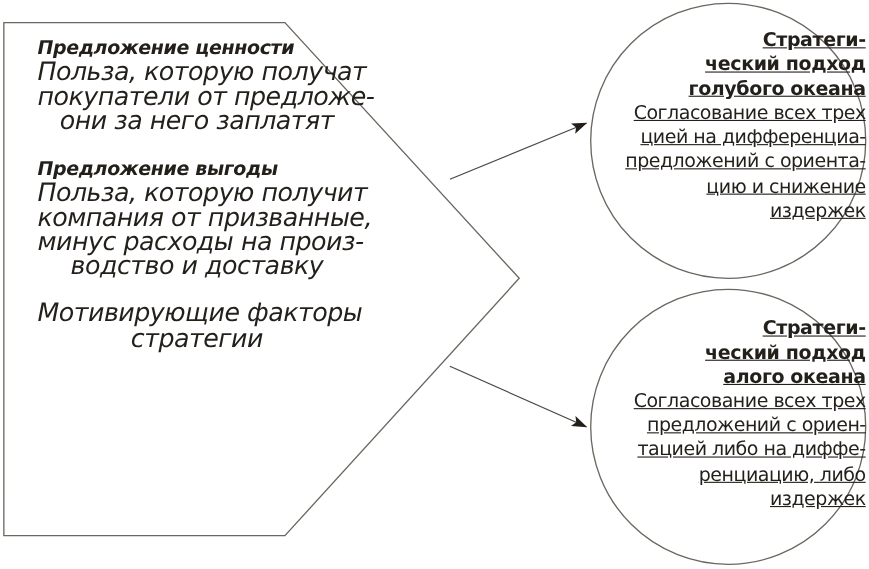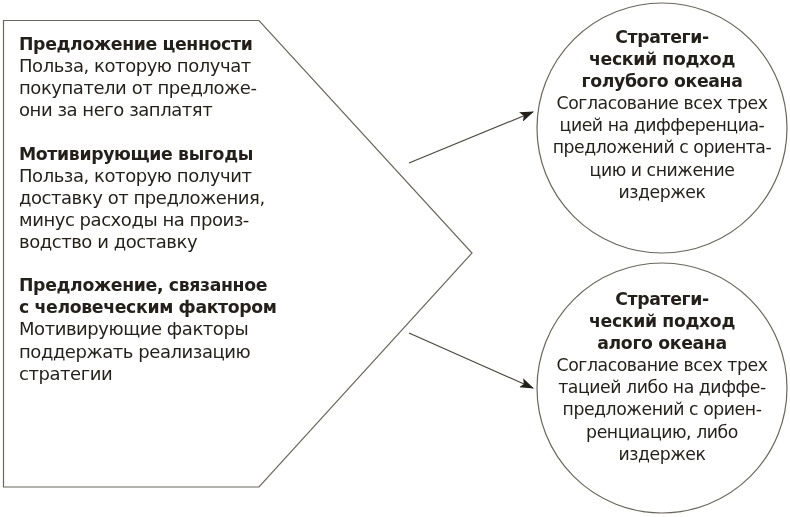--- a/index.html
+++ b/index.html
@@ -1,24 +1,24 @@
 <!DOCTYPE html>
 <html><head>
   <meta charset="utf-8">
   <style>
     html, body { margin: 0; padding: 0; background: #ffffff; }
     body { width: 790px; height: 517px; position: relative; overflow: hidden;
            font-family: "DejaVu Sans", sans-serif; color: #231f1a; }
     svg.shapes { position: absolute; left: 0; top: 0; }
-    .left-text { position: absolute; left: 19px; top: 33px; width: 290px; }
+    .left-text { position: absolute; left: 34px; top: 33px; width: 290px; font-style: italic; }
     .block { margin-bottom: 21px; }
     .block-title { font-weight: bold; font-size: 17.3px; line-height: 22px; letter-spacing: -0.35px; }
-    .block-body { font-size: 18px; line-height: 22.2px; letter-spacing: -0.45px; }
+    .block-body { font-size: 23px; line-height: 22.2px; letter-spacing: -0.45px; text-align: center; }
     .line { display: block; white-space: nowrap; }
-    .circle-text { position: absolute; width: 250px; text-align: center; }
+    .circle-text { position: absolute; width: 250px; text-align: right; text-decoration: underline; }
     .circle-title { font-weight: bold; font-size: 17.3px; line-height: 22px; letter-spacing: -0.35px; }
     .circle-body { font-size: 17.3px; line-height: 22.2px; letter-spacing: -0.45px; }
     #circle-top-text { left: 537px; top: 26px; }
     #circle-bottom-text { left: 537px; top: 288px; }
   </style>
 </head>
 <body>
 
 <svg class="shapes" width="790" height="517" viewBox="0 0 790 517">
   <defs>
@@ -39,37 +39,32 @@
       <span class="line">Предложение ценности</span>
     </div>
     <div class="block-body">
       <span class="line">Польза, которую получат</span>
       <span class="line">покупатели от предложе-</span>
       <span class="line">они за него заплатят</span>
     </div>
   </div>
   <div class="block">
     <div class="block-title">
-      <span class="line">Мотивирующие выгоды</span>
+      <span class="line">Предложение выгоды</span>
     </div>
     <div class="block-body">
       <span class="line">Польза, которую получит</span>
-      <span class="line">доставку от предложения,</span>
+      <span class="line">компания от призванные,</span>
       <span class="line">минус расходы на произ-</span>
       <span class="line">водство и доставку</span>
     </div>
   </div>
   <div class="block">
-    <div class="block-title">
-      <span class="line">Предложение, связанное</span>
-      <span class="line">с человеческим фактором</span>
-    </div>
     <div class="block-body">
       <span class="line">Мотивирующие факторы</span>
-      <span class="line">поддержать реализацию</span>
       <span class="line">стратегии</span>
     </div>
   </div>
 </div>
 
 <div class="circle-text" id="circle-top-text">
   <div class="circle-title">
     <span class="line">Стратеги-</span>
     <span class="line">ческий подход</span>
     <span class="line">голубого океана</span>
@@ -84,18 +79,18 @@
 </div>
 
 <div class="circle-text" id="circle-bottom-text">
   <div class="circle-title">
     <span class="line">Стратеги-</span>
     <span class="line">ческий подход</span>
     <span class="line">алого океана</span>
   </div>
   <div class="circle-body">
     <span class="line">Согласование всех трех</span>
+    <span class="line">предложений с ориен-</span>
     <span class="line">тацией либо на диффе-</span>
-    <span class="line">предложений с ориен-</span>
     <span class="line">ренциацию, либо</span>
     <span class="line">издержек</span>
   </div>
 </div>
 
 </body></html>

